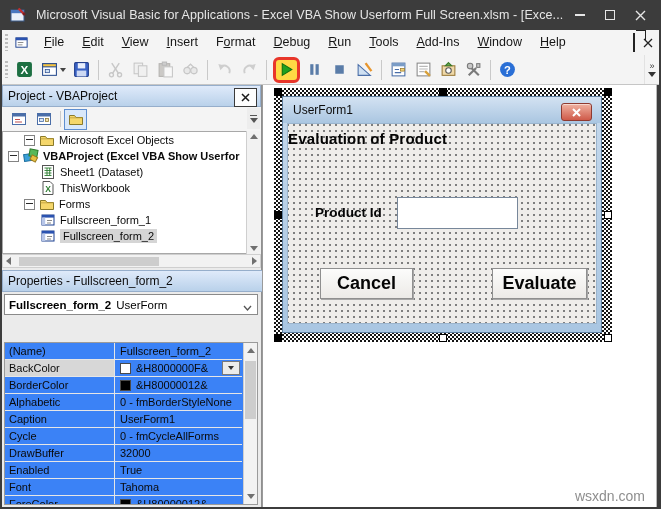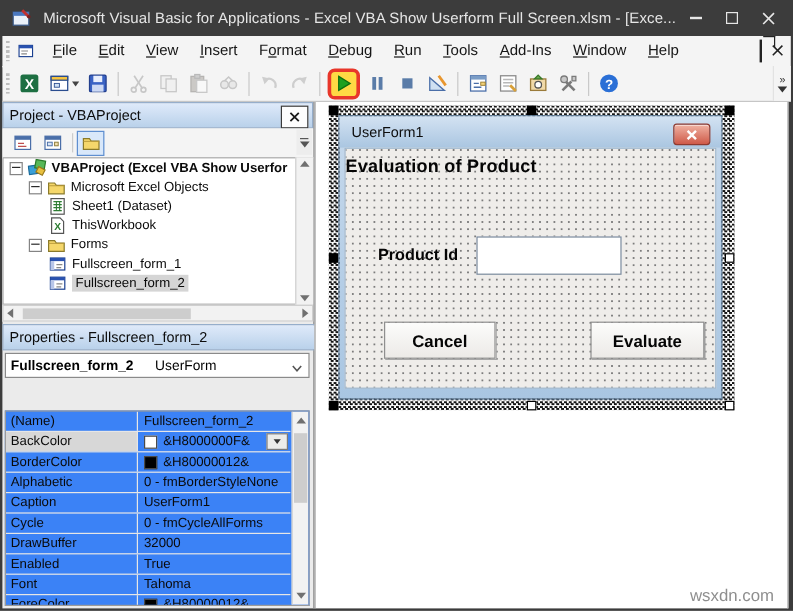--- a/index.html
+++ b/index.html
@@ -55,21 +55,21 @@
   .tree-icon svg{width:16px;height:16px;}
   .tree-label.bold{font-weight:bold;}
   .tree-label.selected{background:#d5d5d5;padding:1px 3px;}
   .tree-vscroll{position:absolute;right:0;top:46px;width:15px;height:123px;background:#f2f2f2;border-left:1px solid #cfcfcf;display:flex;flex-direction:column;justify-content:space-between;align-items:center;padding:3px 0;box-sizing:border-box;}
   .tree-hscroll{position:absolute;left:0;top:169px;width:259px;height:14px;background:#f2f2f2;border:1px solid #cfcfcf;box-sizing:border-box;display:flex;align-items:center;justify-content:space-between;padding:0 3px;position:absolute;}
   .hthumb{position:absolute;left:16px;top:2px;width:140px;height:9px;background:#cdcdcd;}
   
   .props-panel{position:absolute;left:0;top:185px;width:288px;height:237px;}
   .obj-combo{position:absolute;left:2px;top:24px;width:254px;height:21px;background:#fff;border:1px solid #8a8a8a;box-sizing:border-box;display:flex;align-items:center;padding-left:4px;font-size:11.5px;}
   .combo-name{font-weight:bold;}
-  .combo-type{margin-left:18px;}
+  .combo-type{margin-left:5px;}
   .combo-chevron{position:absolute;right:5px;top:6px;}
   .tabs{position:absolute;left:2px;top:49px;height:23px;display:flex;align-items:flex-end;font-size:11.5px;}
   .tab{padding:2px 10px 3px;border:1px solid #9a9a9a;border-bottom:none;background:#e6e4e1;margin-right:1px;color:#111;}
   .tab.active{background:#f8f7f6;padding-bottom:5px;}
   .grid{position:absolute;left:2px;top:72px;width:254px;height:163px;background:#3b82f6;border:1px solid #9a9a9a;box-sizing:border-box;overflow:hidden;font-size:11px;}
   .grid-rows{margin-right:15px;}
   .prop-row{height:17px;display:flex;align-items:center;border-bottom:1px solid #e6e6e6;box-sizing:border-box;}
   .prop-name{width:110px;flex:none;height:100%;display:flex;align-items:center;padding-left:4px;border-right:1px solid #e6e6e6;box-sizing:border-box;color:#0a0a0a;}
   .prop-row.selected .prop-name{background:#d7d7d7;}
   .prop-val{flex:1;height:100%;display:flex;align-items:center;padding-left:5px;position:relative;color:#0a0a0a;}
@@ -89,21 +89,21 @@
   .h-tl{left:0;top:0;} .h-tm{left:50%;margin-left:-4px;top:0;} .h-tr{right:0;top:0;}
   .h-ml{left:0;top:50%;margin-top:-4px;} .h-mr{right:0;top:50%;margin-top:-4px;}
   .h-bl{left:0;bottom:0;} .h-bm{left:50%;margin-left:-4px;bottom:0;} .h-br{right:0;bottom:0;}
   .userform{position:absolute;left:8px;top:8px;width:320px;height:237px;background:linear-gradient(#c6d9ec,#a9c6e2);border:1px solid #5f7f9f;box-sizing:border-box;}
   .uf-titlebar{position:relative;height:26px;display:flex;align-items:center;padding-left:10px;font-size:12px;color:#0c0c0c;background:linear-gradient(#d3e2f2,#aac6e1);}
   .uf-close{position:absolute;right:9px;top:6px;width:29px;height:16px;background:linear-gradient(#f0b2a2,#cf5a49);border:1px solid #8e3a30;border-radius:3px;display:flex;align-items:center;justify-content:center;box-shadow:inset 0 1px 0 rgba(255,255,255,.5);}
   .uf-client{position:absolute;left:4px;right:4px;top:26px;bottom:8px;background-color:#efedea;background-image:radial-gradient(#7c7c7c .7px,transparent 1.15px);background-size:6px 6px;background-position:3px 4px;border:1px solid #9ab4cd;box-sizing:border-box;}
   .uf-heading{position:absolute;left:0;right:8px;top:6px;text-align:left;font-size:15px;font-weight:bold;color:#050505;letter-spacing:.2px;}
   .uf-label{position:absolute;left:27px;top:81px;font-size:13.5px;font-weight:bold;color:#050505;}
   .uf-input{position:absolute;left:109px;top:73px;width:121px;height:32px;background:#fff;border:1px solid #77879a;box-sizing:border-box;font-size:13px;padding:0 4px;font-family:"Liberation Sans",sans-serif;}
-  .uf-btn{position:absolute;top:144px;height:31px;background:linear-gradient(#fcfcfb,#eceae7);border:1px solid #8f8f8f;box-shadow:1px 1px 0 #a8a8a8;font-size:14px;font-weight:bold;color:#050505;display:flex;align-items:center;justify-content:center;box-sizing:border-box;}
+  .uf-btn{position:absolute;top:144px;height:31px;background:linear-gradient(#fcfcfb,#eceae7);border:1px solid #8f8f8f;box-shadow:1px 1px 0 #a8a8a8;font-size:18px;font-weight:bold;color:#050505;display:flex;align-items:center;justify-content:center;box-sizing:border-box;}
   .uf-btn.cancel{left:32px;width:93px;}
   .uf-btn.evaluate{left:204px;width:95px;}
   .watermark{position:absolute;right:11px;bottom:3px;font-size:14px;color:#8e8e8e;}
   .xg{display:block;}
 </style>
 </head>
 <body>
 
 <div class="win">
 
@@ -332,36 +332,36 @@
                 <path d="M1.5 6.8 h13" stroke="#b89a3a" stroke-width="0.8"></path>
               </svg>
             </div>
           </div>
         <div class="ptools-overflow">
           <span class="bar"></span>
             <span class="tri-down" style="border-top-color:#555;"></span>
         </div>
       </div>
       <div class="tree-wrap">
+          <div class="tree-row" style="padding-left: 21px;">
+            <span class="expander"></span>
+            <span class="tree-icon"><svg viewBox="0 0 16 16">
+                <path d="M1.5 4.5 h5 l1.5 2 h6.5 v7 h-13 z" fill="#f5d76b" stroke="#8a7a2a"></path>
+                <path d="M1.5 6.8 h13" stroke="#b89a3a" stroke-width="0.8"></path>
+              </svg></span>
+            <span class="tree-label">Microsoft Excel Objects</span>
+          </div>
           <div class="tree-row" style="padding-left: 5px;">
             <span class="expander"></span>
             <span class="tree-icon"><svg viewBox="0 0 16 16">
                 <rect x="1" y="6" width="8" height="7" fill="#3aa0d8" stroke="#1a6a9a" transform="rotate(-8 5 9)"></rect>
                 <rect x="6.5" y="1.5" width="8" height="7" fill="#58b858" stroke="#2a7a2a" transform="rotate(10 10 5)"></rect>
                 <rect x="8" y="8" width="6" height="5" fill="#e8c040" stroke="#9a7a1a" transform="rotate(28 11 10)"></rect>
               </svg></span>
             <span class="tree-label bold">VBAProject (Excel VBA Show Userfor</span>
-          </div>
-          <div class="tree-row" style="padding-left: 21px;">
-            <span class="expander"></span>
-            <span class="tree-icon"><svg viewBox="0 0 16 16">
-                <path d="M1.5 4.5 h5 l1.5 2 h6.5 v7 h-13 z" fill="#f5d76b" stroke="#8a7a2a"></path>
-                <path d="M1.5 6.8 h13" stroke="#b89a3a" stroke-width="0.8"></path>
-              </svg></span>
-            <span class="tree-label">Microsoft Excel Objects</span>
           </div>
           <div class="tree-row" style="padding-left: 37px;">
             <span class="tree-icon"><svg viewBox="0 0 16 16">
                 <rect x="2.5" y="1.5" width="11" height="13" fill="#fff" stroke="#555"></rect>
                 <path d="M4.5 4 h7 M4.5 6.5 h7 M4.5 9 h7 M4.5 11.5 h7 M7 4 v7.5 M9.7 4 v7.5" stroke="#2e7d32" stroke-width="0.9"></path>
               </svg></span>
             <span class="tree-label">Sheet1 (Dataset)</span>
           </div>
           <div class="tree-row" style="padding-left: 37px;">
             <span class="tree-icon"><svg viewBox="0 0 16 16">

